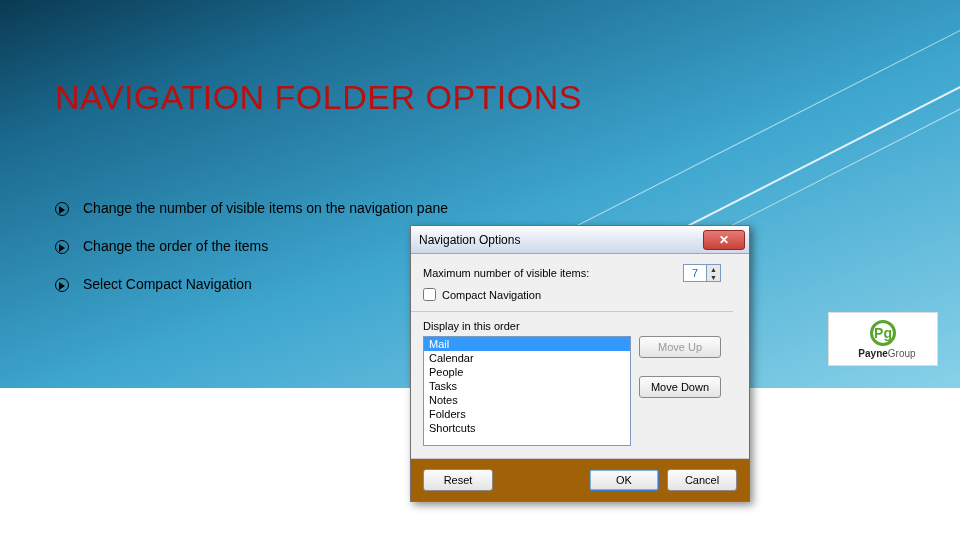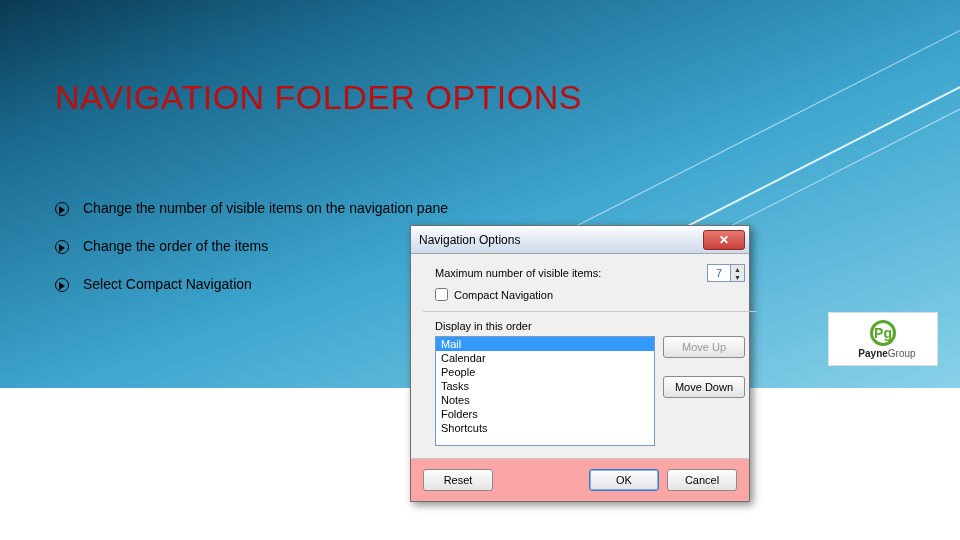--- a/index.html
+++ b/index.html
@@ -73,21 +73,21 @@
   .dlg-titlebar .t { flex: 1; font-size: 12px; }
   .close-btn {
     width: 42px; height: 20px;
     background: linear-gradient(#e77a73, #c8403a);
     border: 1px solid #8a2b27;
     border-radius: 3px;
     display: flex; align-items: center; justify-content: center;
     color: #fff; font-weight: bold; font-size: 12px;
     cursor: pointer;
   }
-  .dlg-body { padding: 10px 4px 0 12px; margin-left: 12px; }
+  .dlg-body { padding: 10px 28px 0 12px; }
   .row1 { display: flex; align-items: center; margin-bottom: 6px; }
   .row1 .lbl { flex: 1; }
   .spin {
     display: flex; align-items: center;
     border: 1px solid #7a9ac0; background: #fff;
     height: 18px;
   }
   .spin .val { width: 22px; text-align: center; color: #2a67b3; }
   .spin .btns { display: flex; flex-direction: column; }
   .spin .btns div {
@@ -115,21 +115,21 @@
     background: linear-gradient(#fdfdfd, #e4e4e4);
     font-size: 11px;
     display: flex; align-items: center; justify-content: center;
     cursor: pointer;
   }
   .btn.disabled { color: #9a9a9a; cursor: default; }
   .dlg-footer {
     border-top: 1px solid #c7c7c7;
     padding: 10px 12px;
     display: flex; gap: 8px;
-    background: #fca5a5;
+    background: #a16207;
     margin-top: 12px;
   }
   .dlg-footer .spacer { flex: 1; }
   .dlg-footer .btn { width: 70px; }
   .dlg-footer .btn.primary { border-color: #3a78c3; box-shadow: 0 0 0 1px #7fb3ea inset; }
 
   
   .logo {
     position: absolute; right: 22px; bottom: 22px;
     width: 110px; height: 54px;

